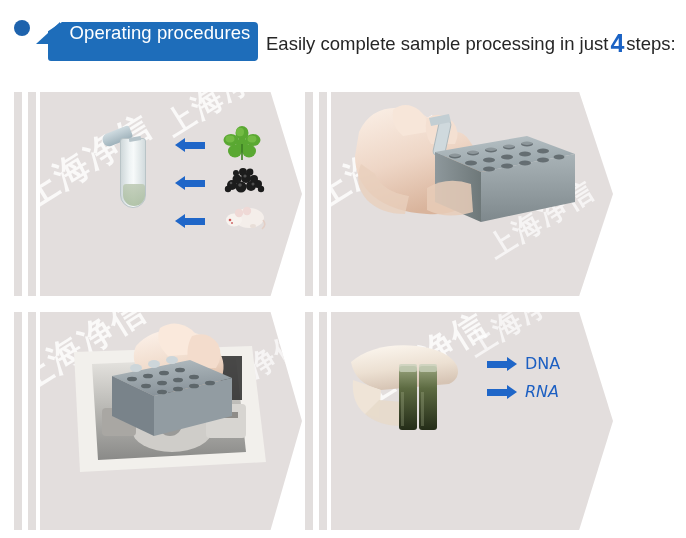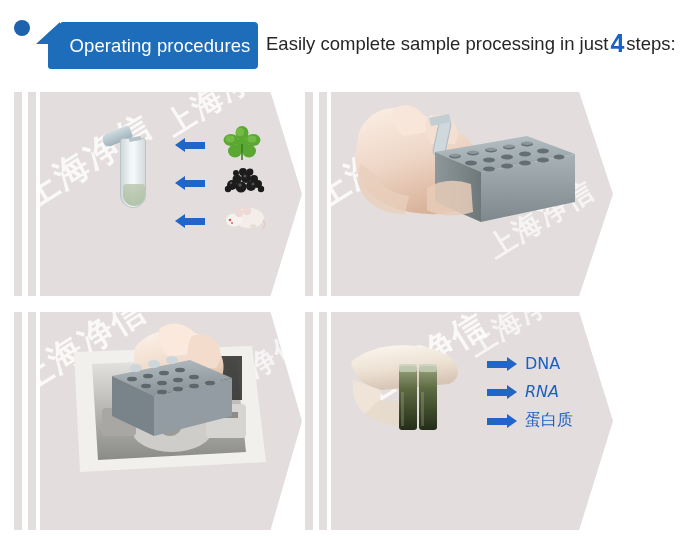--- a/index.html
+++ b/index.html
@@ -25,27 +25,27 @@
   #badge-dot {
     position: absolute;
     left: 14px; top: 20px;
     width: 16px; height: 16px;
     border-radius: 50%;
     background: #1e63ad;
   }
   #badge {
     position: absolute;
     left: 48px; top: 22px;
-    width: 210px; height: 47px;
+    width: 210px; height: 39px;
     background: #1e6dba;
     border-radius: 3px 4px 4px 3px;
     -webkit-clip-path: polygon(0% 0%, 100% 0%, 100% 100%, 0% 100%, 0% 24%, 14px 0%);
     clip-path: polygon(0% 0%, 100% 0%, 100% 100%, 0% 100%, 0% 24%, 14px 0%);
     display: flex;
-    align-items: center;
+    align-items: flex-start;
     justify-content: center;
   }
   #badge-tail {
     position: absolute;
     left: 36px; top: 22px;
     width: 24px; height: 22px;
     background: #1e6dba;
     -webkit-clip-path: polygon(100% 0%, 100% 100%, 0% 100%);
     clip-path: polygon(100% 0%, 100% 100%, 0% 100%);
   }
@@ -541,20 +541,16 @@
       </svg>
 
       <div class="out-row" style="left:156px; top:42px;">
         <div class="right-arrow"></div>
         <span class="out-label">DNA</span>
       </div>
       <div class="out-row" style="left:156px; top:70px;font-style:italic;">
         <div class="right-arrow"></div>
         <span class="out-label">RNA</span>
       </div>
-      <div class="out-row" style="left:156px; top:98px;">
-        <div class="right-arrow"></div>
-        <span class="out-label">蛋白质</span>
-      </div>
     </div>
   </div>
 
 </div>
 
 </body></html>

